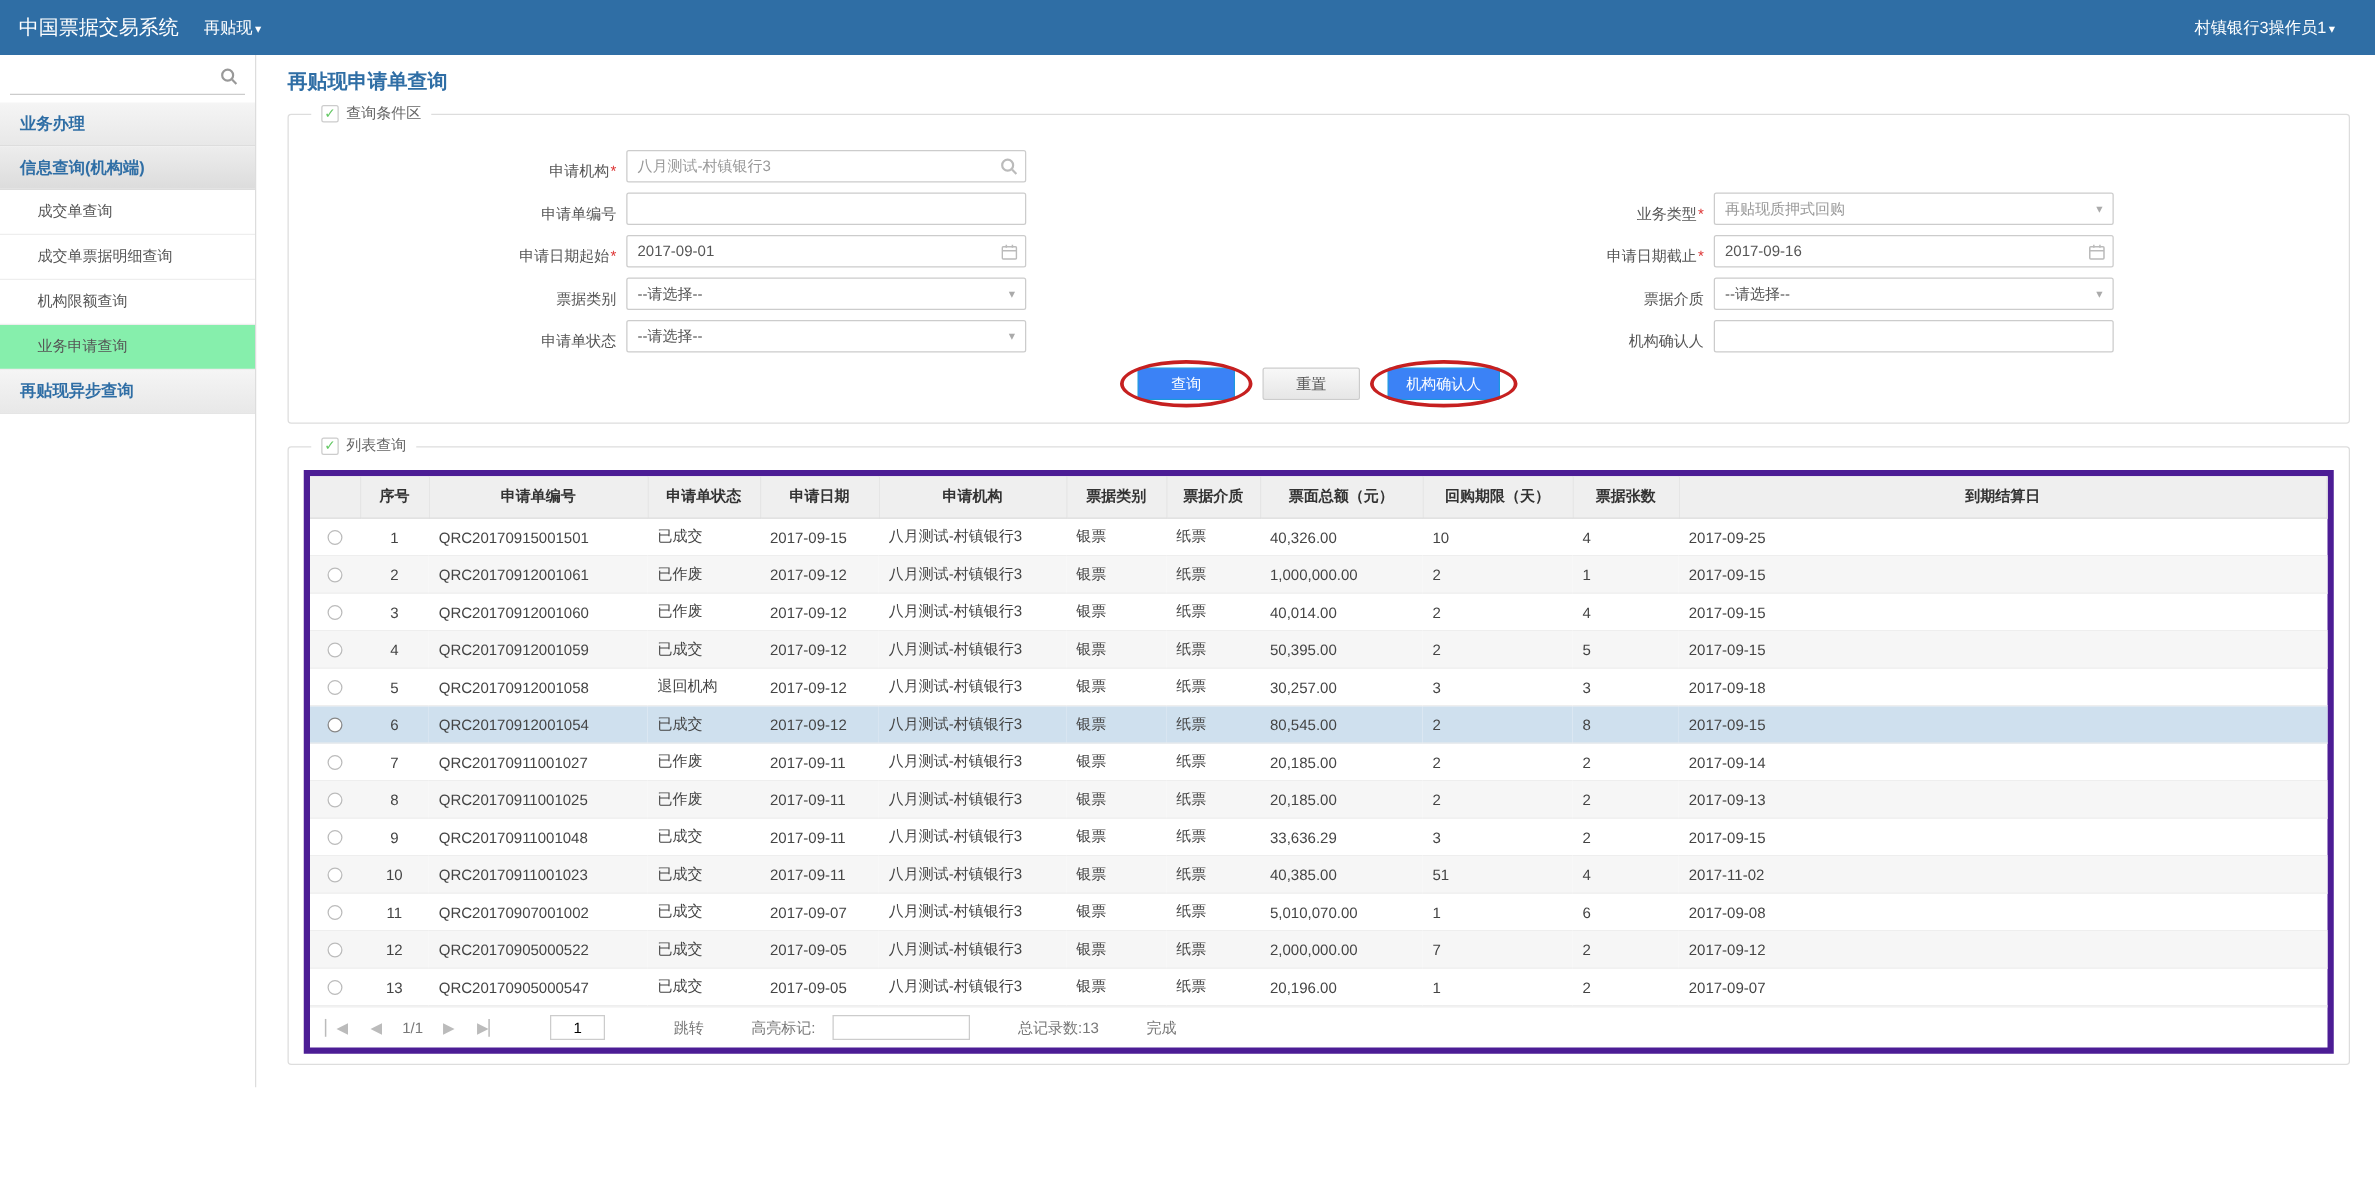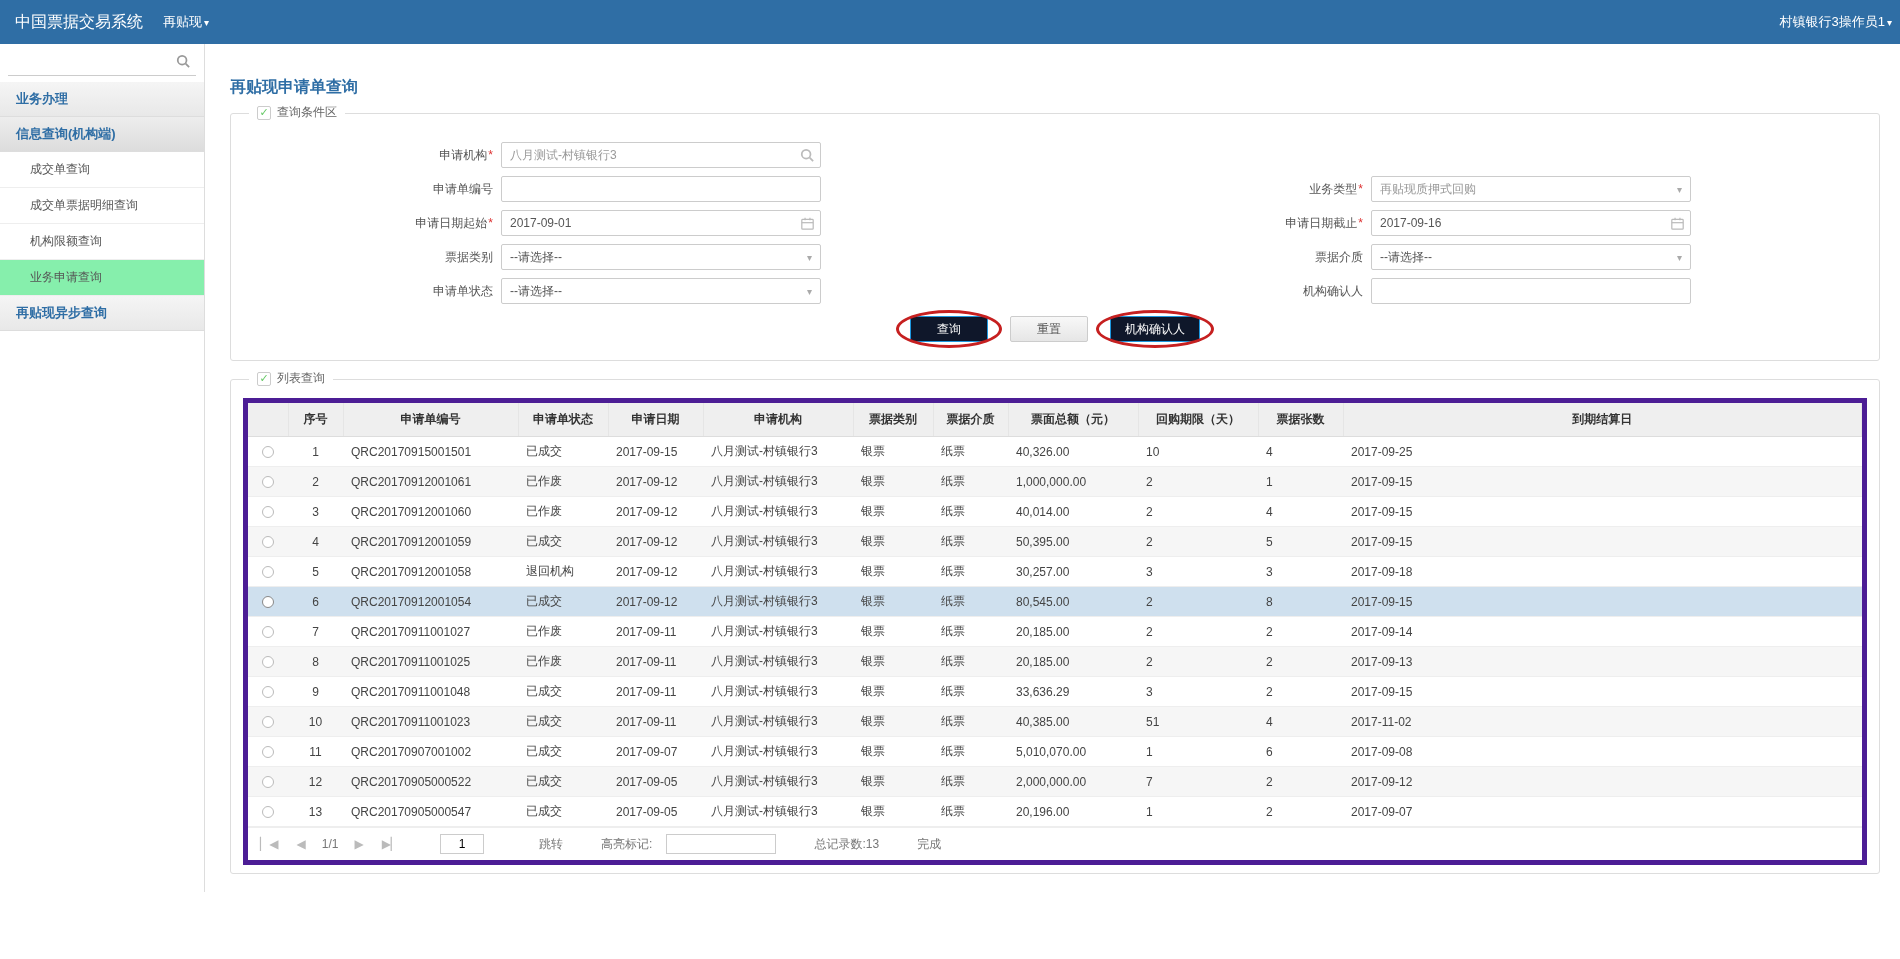--- a/index.html
+++ b/index.html
@@ -3,27 +3,27 @@
 <meta charset="utf-8">
 <style>
 * { box-sizing: border-box; margin: 0; padding: 0; }
 body { font-family: "Microsoft YaHei", Arial, sans-serif; font-size: 12px; background: #fff; color: #333; }
 
 
 .header { background: #2f6ea5; color: #fff; height: 44px; display: flex; align-items: center; padding: 0 15px; position: relative; }
 .header .title { font-size: 16px; font-weight: normal; }
 .header .nav-item { margin-left: 20px; font-size: 13px; cursor: pointer; }
 .header .nav-item::after { content: "▾"; font-size: 10px; margin-left: 2px; }
-.header .user { position: absolute; right: 8px; font-size: 13px; cursor: pointer; }
+.header .user { position: absolute; right: 32px; font-size: 13px; cursor: pointer; }
 .header .user::after { content: "▾"; font-size: 10px; margin-left: 2px; }
 
 
 .container { display: flex; }
 .sidebar { width: 205px; border-right: 1px solid #ddd; min-height: 720px; }
-.main { flex: 1; padding: 33px 20px 0 25px; }
+.main { flex: 1; padding: 11px 20px 0 25px; }
 
 
 .search-box { position: relative; padding: 6px 8px; }
 .search-box input { width: 100%; height: 26px; border: none; border-bottom: 1px solid #ccc; padding: 0 22px 0 4px; font-size: 12px; outline: none; }
 .search-box .icon { position: absolute; right: 14px; top: 10px; color: #999; font-size: 14px; }
 .side-group { background: linear-gradient(#f5f5f5,#e8e8e8); border-bottom: 1px solid #ddd; padding: 8px 16px; font-size: 13px; color: #2f6ea5; font-weight: bold; cursor: pointer; }
 .side-group.active { background: linear-gradient(#ededed,#dcdcdc); }
 .side-item { padding: 9px 16px 9px 30px; font-size: 12px; color: #555; border-bottom: 1px solid #eee; cursor: pointer; }
 .side-item.selected { background: #86efac; }
 
@@ -31,35 +31,35 @@
 .page-title { color: #2f6ea5; font-size: 16px; font-weight: bold; margin-bottom: 15px; }
 
 
 .fieldset { border: 1px solid #ddd; border-radius: 3px; position: relative; padding: 28px 20px 18px 20px; margin-bottom: 18px; }
 .fieldset .legend { position: absolute; top: -10px; left: 18px; background: #fff; padding: 0 8px; font-size: 12px; color: #666; display: flex; align-items: center; gap: 6px; }
 .legend .chk { width: 14px; height: 14px; border: 1px solid #ccc; border-radius: 2px; display: inline-flex; align-items: center; justify-content: center; color: #64c864; font-size: 11px; }
 
 
 .form-rows { display: flex; flex-direction: column; gap: 8px; }
 .form-row { display: flex; align-items: center; }
-.form-cell { display: flex; align-items: center; }
+.form-cell { display: flex; align-items: flex-end; }
 .form-cell.left { width: 580px; }
 .form-cell.right { flex: 1; }
 .form-label { width: 250px; text-align: right; padding-right: 8px; color: #555; font-size: 12px; }
 .form-label .req { color: #d33; margin-left: 1px; }
 .form-control { width: 320px; height: 26px; border: 1px solid #ccc; border-radius: 2px; padding: 0 24px 0 8px; font-size: 12px; color: #555; position: relative; background: #fff; display: flex; align-items: center; }
 .form-control.readonly { color: #999; }
 .form-control .caret { position: absolute; right: 8px; color: #aaa; font-size: 10px; }
 .form-control .glyph { position: absolute; right: 6px; color: #bbb; font-size: 14px; }
 .form-cell.right .form-label { width: 540px; }
 
 
 .btn-row { display: flex; justify-content: center; gap: 22px; margin-top: 12px; align-items: center; }
 .btn { height: 26px; min-width: 78px; border: 1px solid #ccc; border-radius: 2px; font-size: 12px; cursor: pointer; display: inline-flex; align-items: center; justify-content: center; padding: 0 14px; }
-.btn.primary { background: #0f172a; color: #fff; border-color: #1c97df; }
+.btn.primary { background: #3b82f6; color: #fff; border-color: #1c97df; }
 .btn.default { background: linear-gradient(#f8f8f8,#e6e6e6); color: #555; }
 .anno { position: relative; }
 .anno::before { content: ""; position: absolute; left: -14px; right: -14px; top: -6px; bottom: -6px; border: 3px solid #c62020; border-radius: 50%; pointer-events: none; }
 
 
 .table-wrap { border: 5px solid #4c1d95; }
 table { width: 100%; border-collapse: collapse; font-size: 12px; }
 thead th { background: #efefef; border-bottom: 1px solid #ddd; border-right: 1px solid #e5e5e5; padding: 8px 6px; font-weight: bold; color: #333; text-align: center; }
 tbody td { border-bottom: 1px solid #eee; padding: 6px 8px; color: #444; text-align: left; }
 tbody tr.alt { background: #f6f6f6; }

